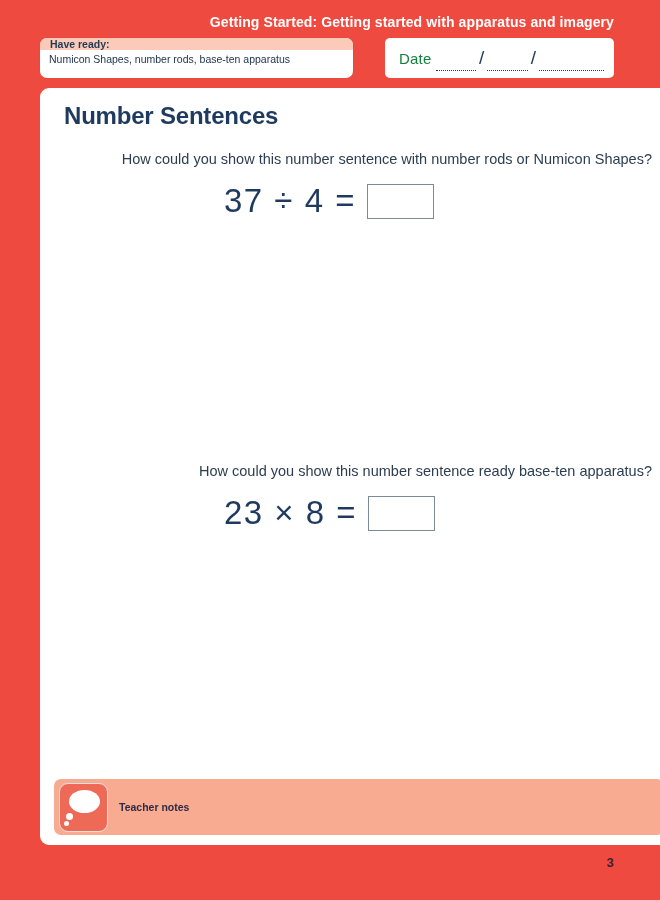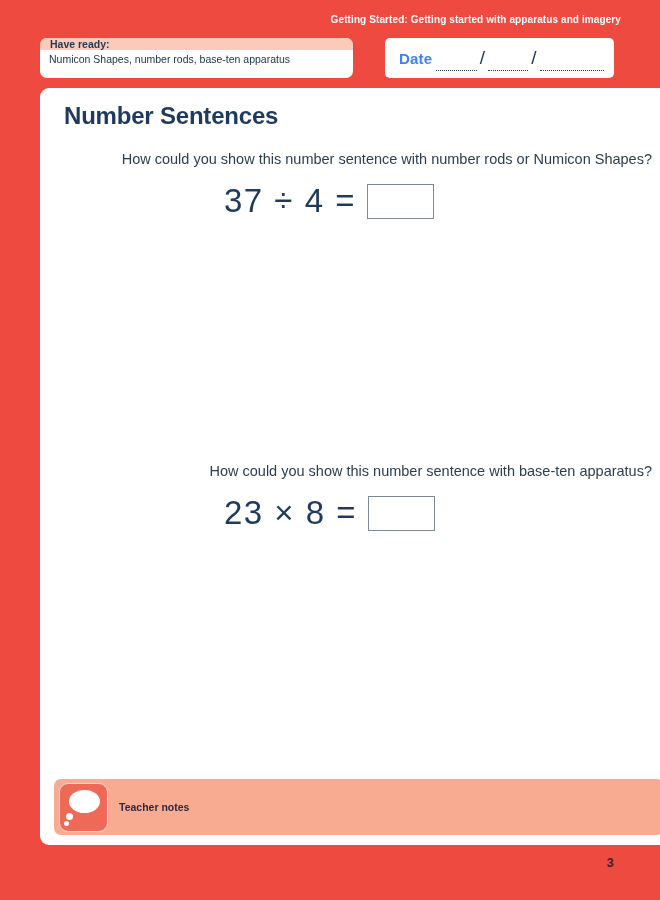--- a/index.html
+++ b/index.html
@@ -12,22 +12,22 @@
     background: #ef4a3f;
     font-family: "Liberation Sans", sans-serif;
     position: relative;
     overflow: hidden;
   }
 
   
   .page-header {
     position: absolute;
     top: 14px;
-    right: 39px;
-    font-size: 10px;
+    right: 46px;
+    font-size: 14px;
     font-weight: bold;
     color: #ffffff;
     letter-spacing: 0.1px;
     white-space: nowrap;
   }
 
   
   .top-row {
     position: absolute;
     top: 38px;
@@ -73,22 +73,22 @@
     flex: 1;
     background: #ffffff;
     border-radius: 5px;
     display: flex;
     align-items: center;
     padding-left: 14px;
     padding-right: 10px;
   }
   .date-label {
     font-size: 15px;
-    font-weight: bold;
-    color: #3b82f6;
+    font-weight: normal;
+    color: #15803d;
     margin-right: 4px;
     letter-spacing: 0.2px;
   }
   .date-fields {
     flex: 1;
     display: flex;
     align-items: flex-end;
     height: 26px;
   }
   .date-line {
@@ -245,21 +245,21 @@
 
   <div class="question-block q1">
     <div class="question-text">How could you show this number sentence with number rods or Numicon Shapes?</div>
     <div class="equation">
       <div class="expr">37 ÷ 4 =</div>
       <div class="answer-box"></div>
     </div>
   </div>
 
   <div class="question-block q2">
-    <div class="question-text">How could you show this number sentence with base-ten apparatus?</div>
+    <div class="question-text">How could you show this number sentence ready base-ten apparatus?</div>
     <div class="equation">
       <div class="expr">23 × 8 =</div>
       <div class="answer-box"></div>
     </div>
   </div>
 
   <div class="teacher-notes">
     <div class="tn-icon">
       <div class="tn-bubble"></div>
       <div class="tn-dot d1"></div>

